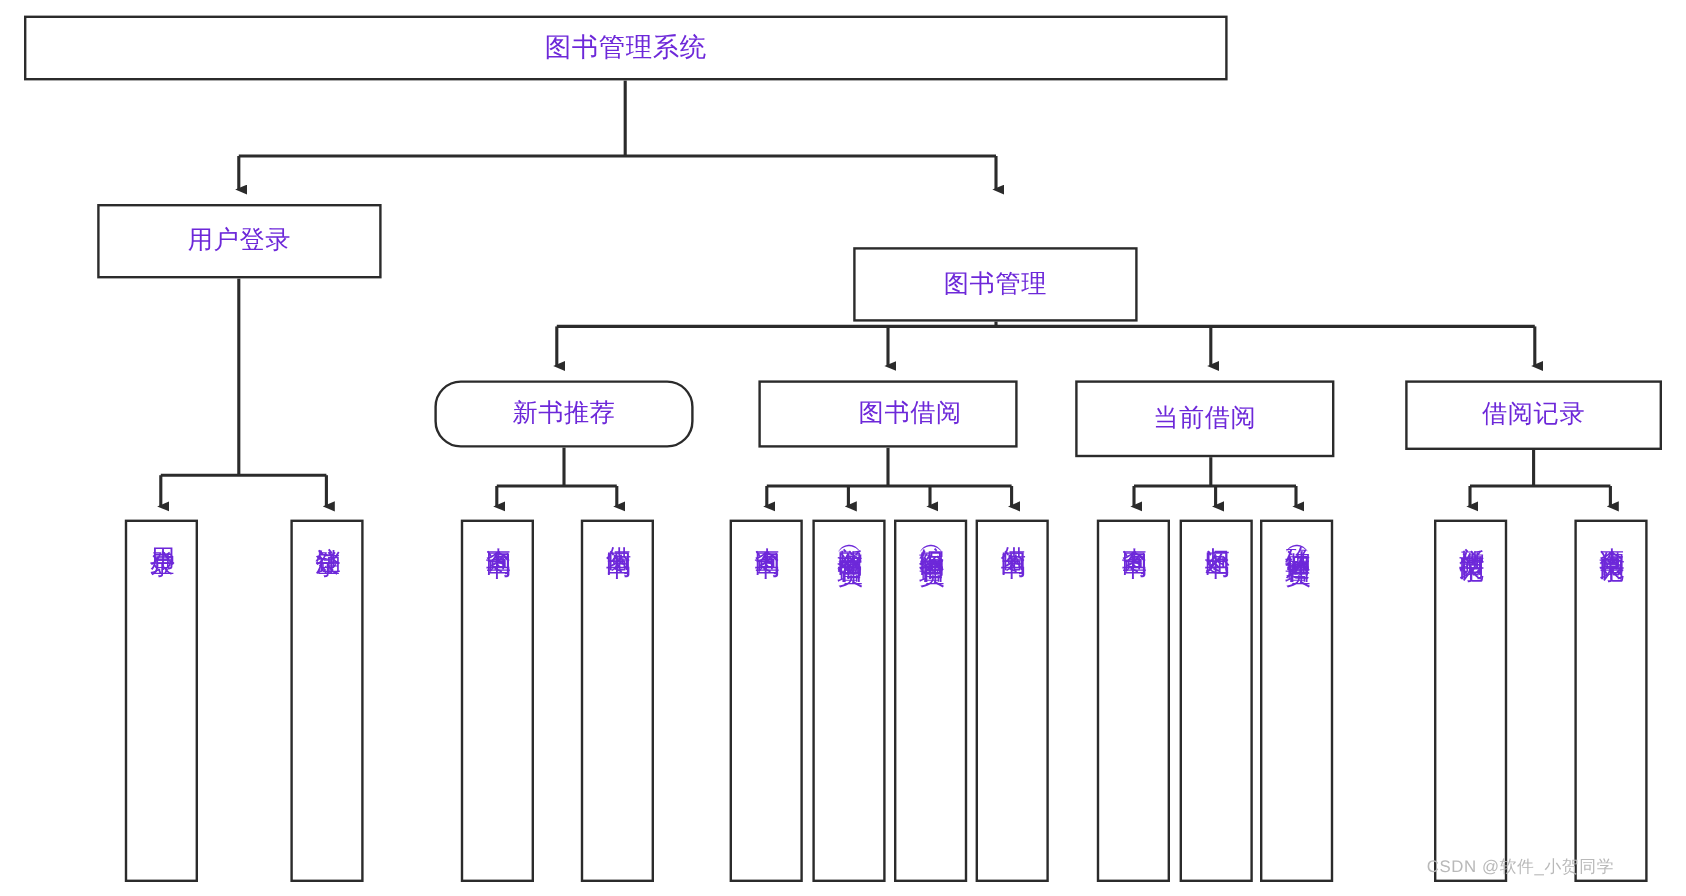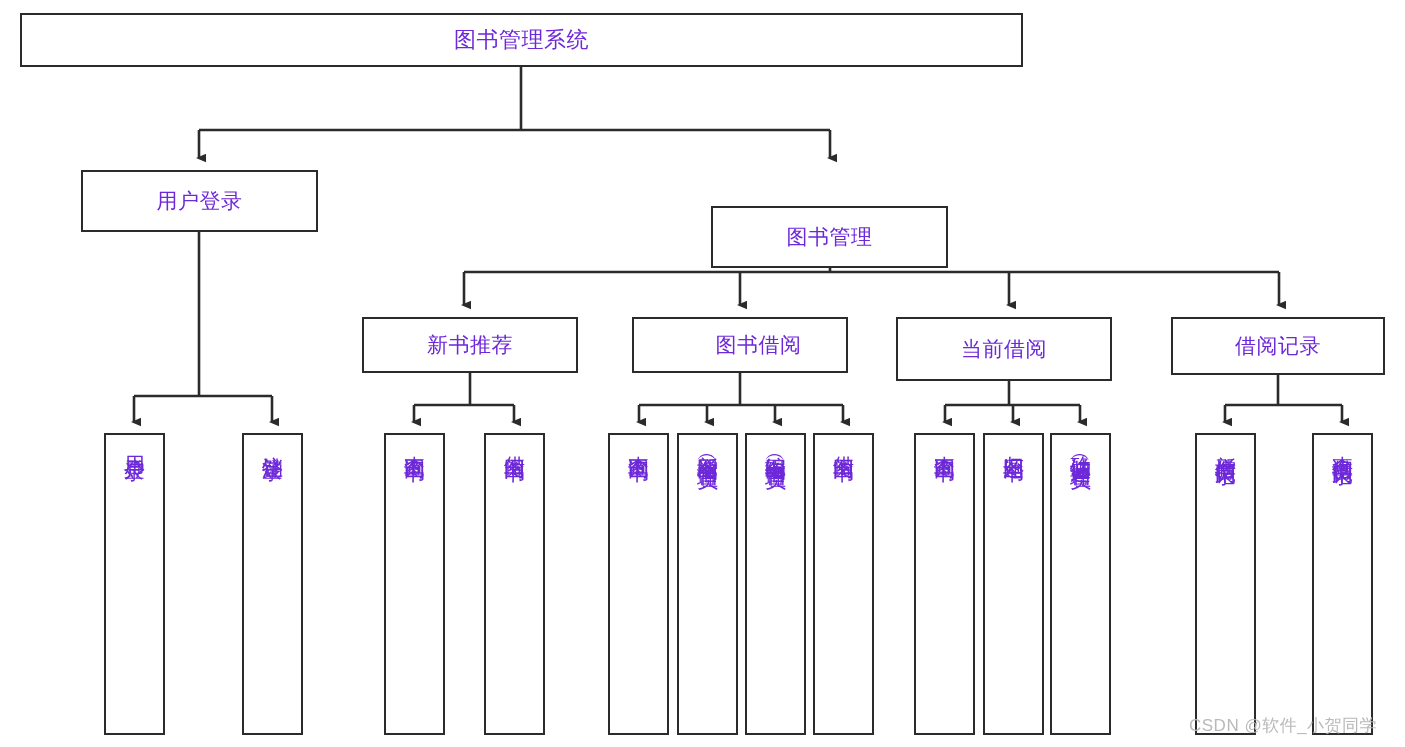--- a/index.html
+++ b/index.html
@@ -60,21 +60,21 @@
     text-orientation: upright;
     font-size: 21px;
     line-height: 1.05;
     letter-spacing: 2px;
     white-space: nowrap;
   }
   .watermark {
     position: absolute;
     left: 1189px;
     top: 714px;
-    font-size: 17px;
+    font-size: 14px;
     color: #b9b9b9;
     letter-spacing: 0.5px;
     white-space: nowrap;
     z-index: 3;
     pointer-events: none;
   }
 </style>
 </head>
 <body>
 
@@ -134,21 +134,21 @@
     <span class="label">图书管理系统</span>
   </div>
 
   <div class="node horiz" style="left:81px; top:170px; width:237px; height:62px;">
     <span class="label">用户登录</span>
   </div>
   <div class="node horiz" style="left:711px; top:170px; width:237px; height:62px;margin-top:36px;">
     <span class="label">图书管理</span>
   </div>
 
-  <div class="node horiz" style="left:362px; top:317px; width:216px; height:56px;">
+  <div class="node horiz" style="left:362px; top:317px; width:216px; height:56px;border-radius:22px;">
     <span class="label">新书推荐</span>
   </div>
   <div class="node horiz" style="left:632px; top:317px; width:216px; height:56px;padding-left:37px;">
     <span class="label">图书借阅</span>
   </div>
   <div class="node horiz" style="left:896px; top:317px; width:216px; height:64px;">
     <span class="label">当前借阅</span>
   </div>
   <div class="node horiz" style="left:1171px; top:317px; width:214px; height:58px;">
     <span class="label">借阅记录</span>

